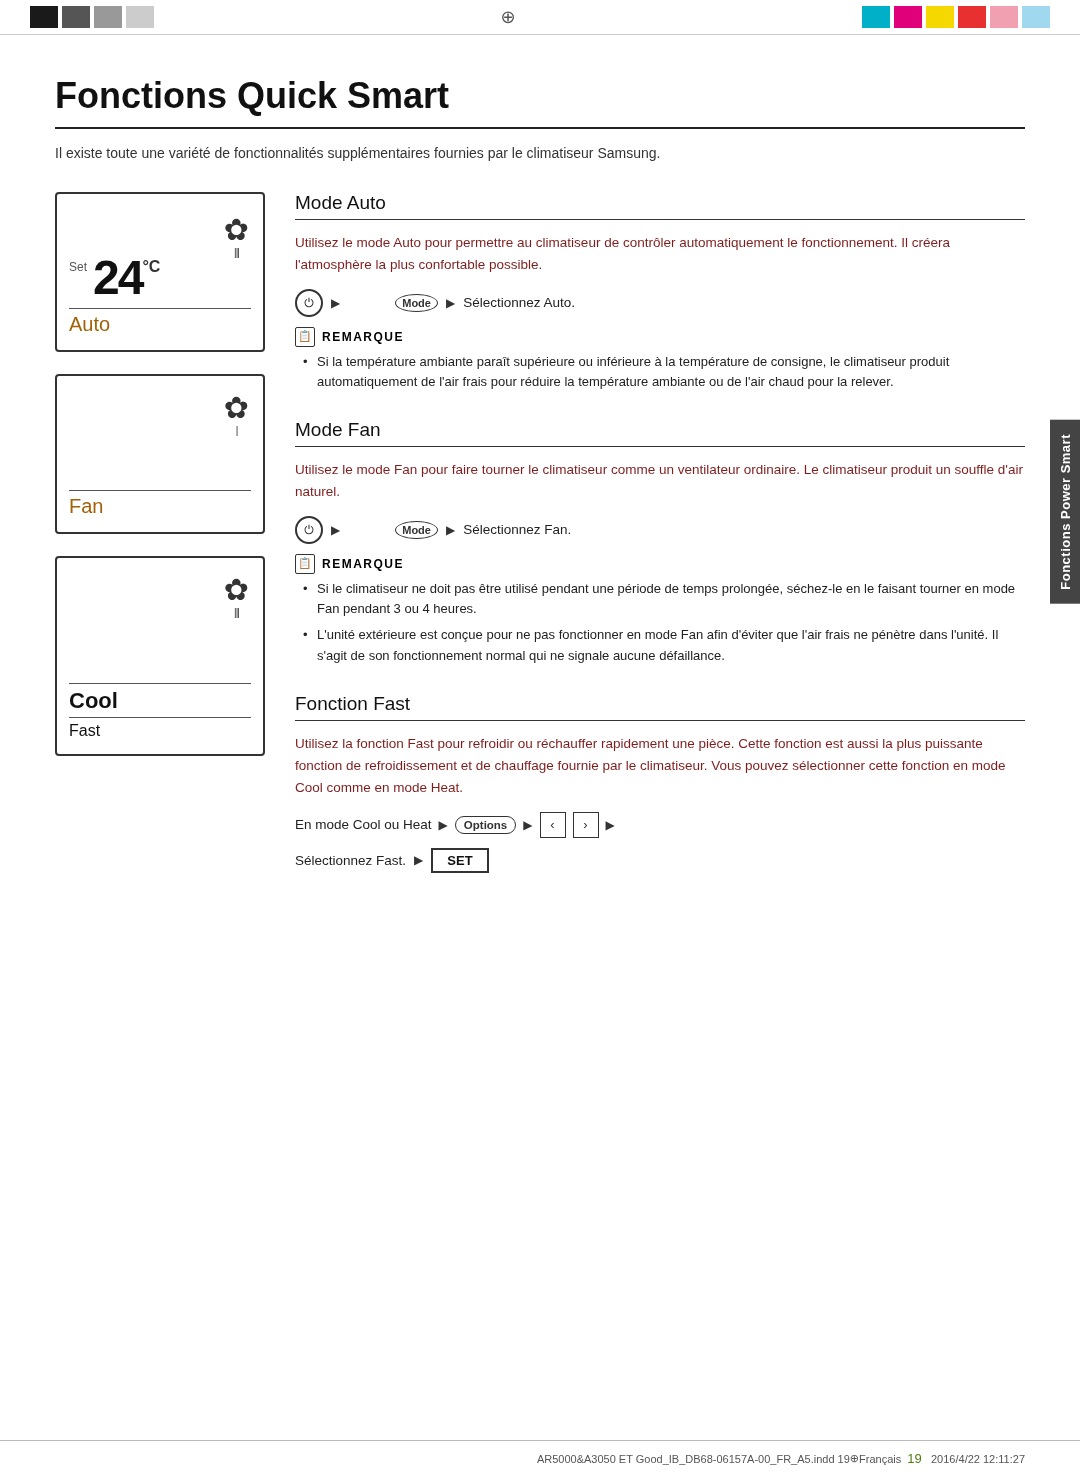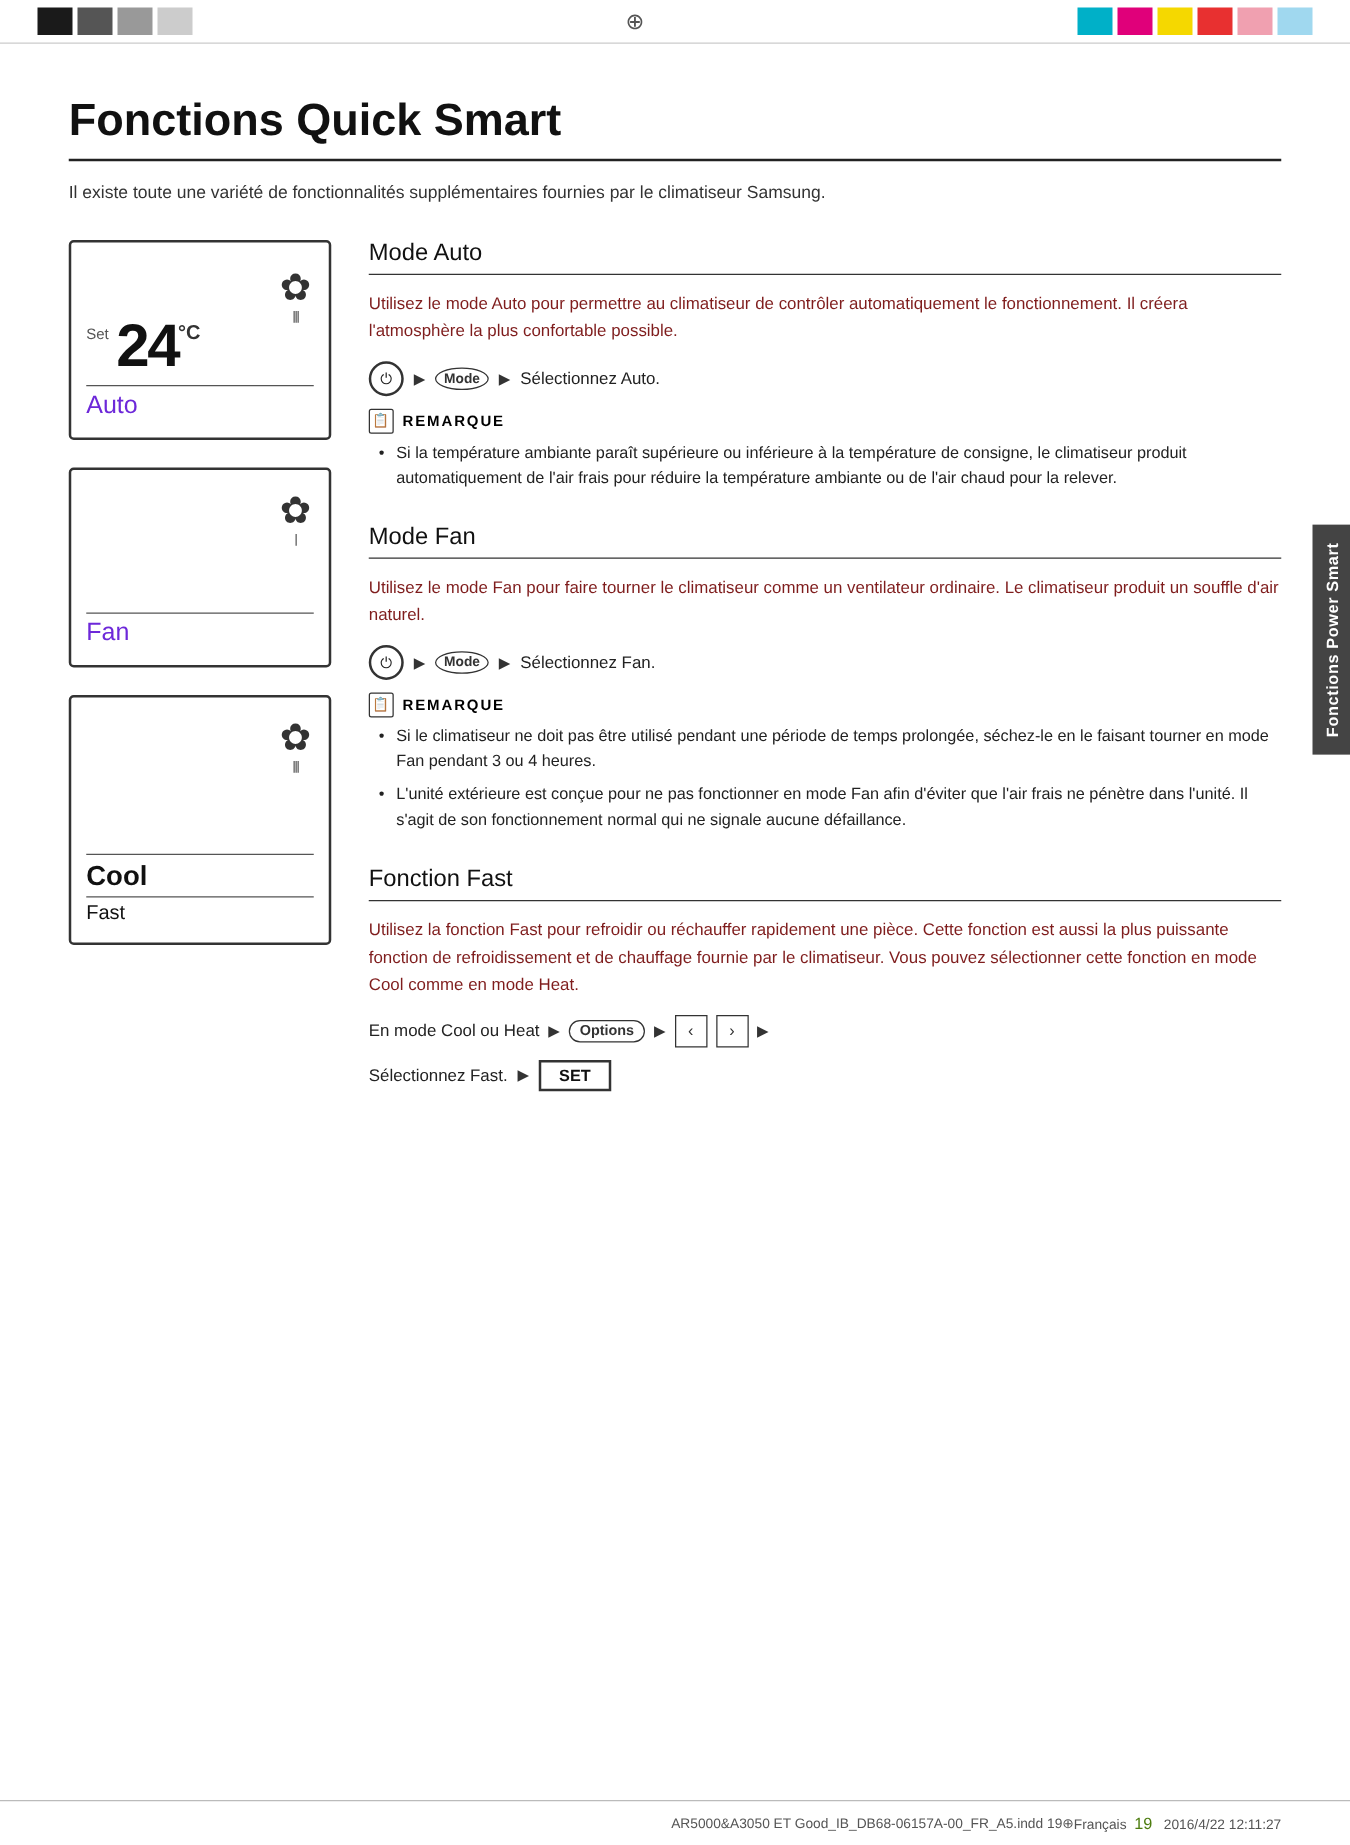--- a/index.html
+++ b/index.html
@@ -148,21 +148,21 @@
     .temp-unit {
       font-size: 16px;
       font-weight: bold;
       margin-top: 4px;
       color: #333;
     }
 
     .mode-label {
       font-size: 20px;
       font-weight: 400;
-      color: #6d28d9;
+      color: #a16207;
       border-top: 1.5px solid #555;
       padding-top: 4px;
       margin-top: 4px;
     }
 
     .fast-label {
       font-size: 16px;
       color: #111;
       border-top: 1.5px solid #555;
       padding-top: 4px;
@@ -223,20 +223,21 @@
       display: inline-flex;
       align-items: center;
       justify-content: center;
       padding: 2px 6px;
       border-radius: 50%;
       border: 1.5px solid #333;
       font-size: 11px;
       font-weight: bold;
       color: #333;
       background: #fff;
+      margin-left: 47px;
     }
 
     .arrow-right {
       font-size: 12px;
       color: #333;
     }
 
     .instruction-text {
       font-size: 13.5px;
       color: #222;

